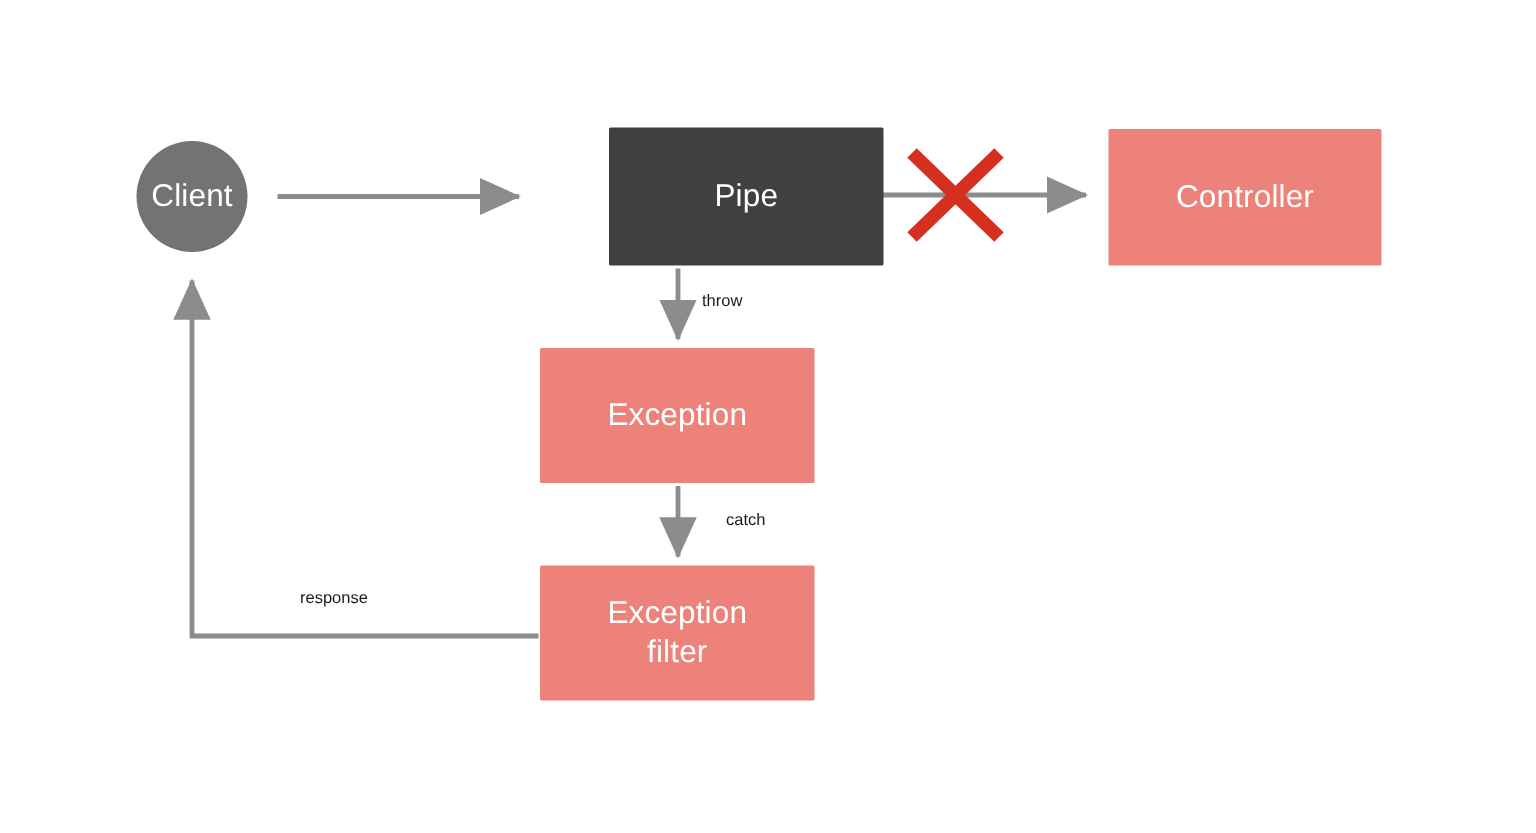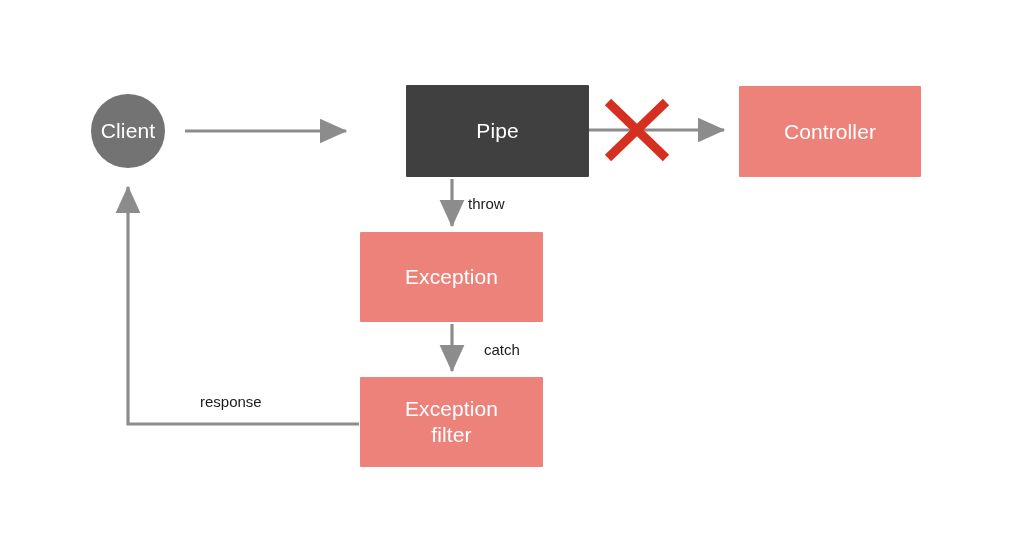--- a/index.html
+++ b/index.html
@@ -51,21 +51,21 @@
   .node-label {
     display: block;
     white-space: pre-line;
     padding: 0 4px;
   }
   
   .edge-label {
     position: absolute;
     color: #1a1a1a;
     font-family: "Liberation Sans", sans-serif;
-    font-size: 15px;
+    font-size: 11px;
     font-weight: 400;
     line-height: 1;
     white-space: nowrap;
     user-select: none;
   }
 </style>
 </head>
 <body>
 
 <div id="diagram-canvas">

